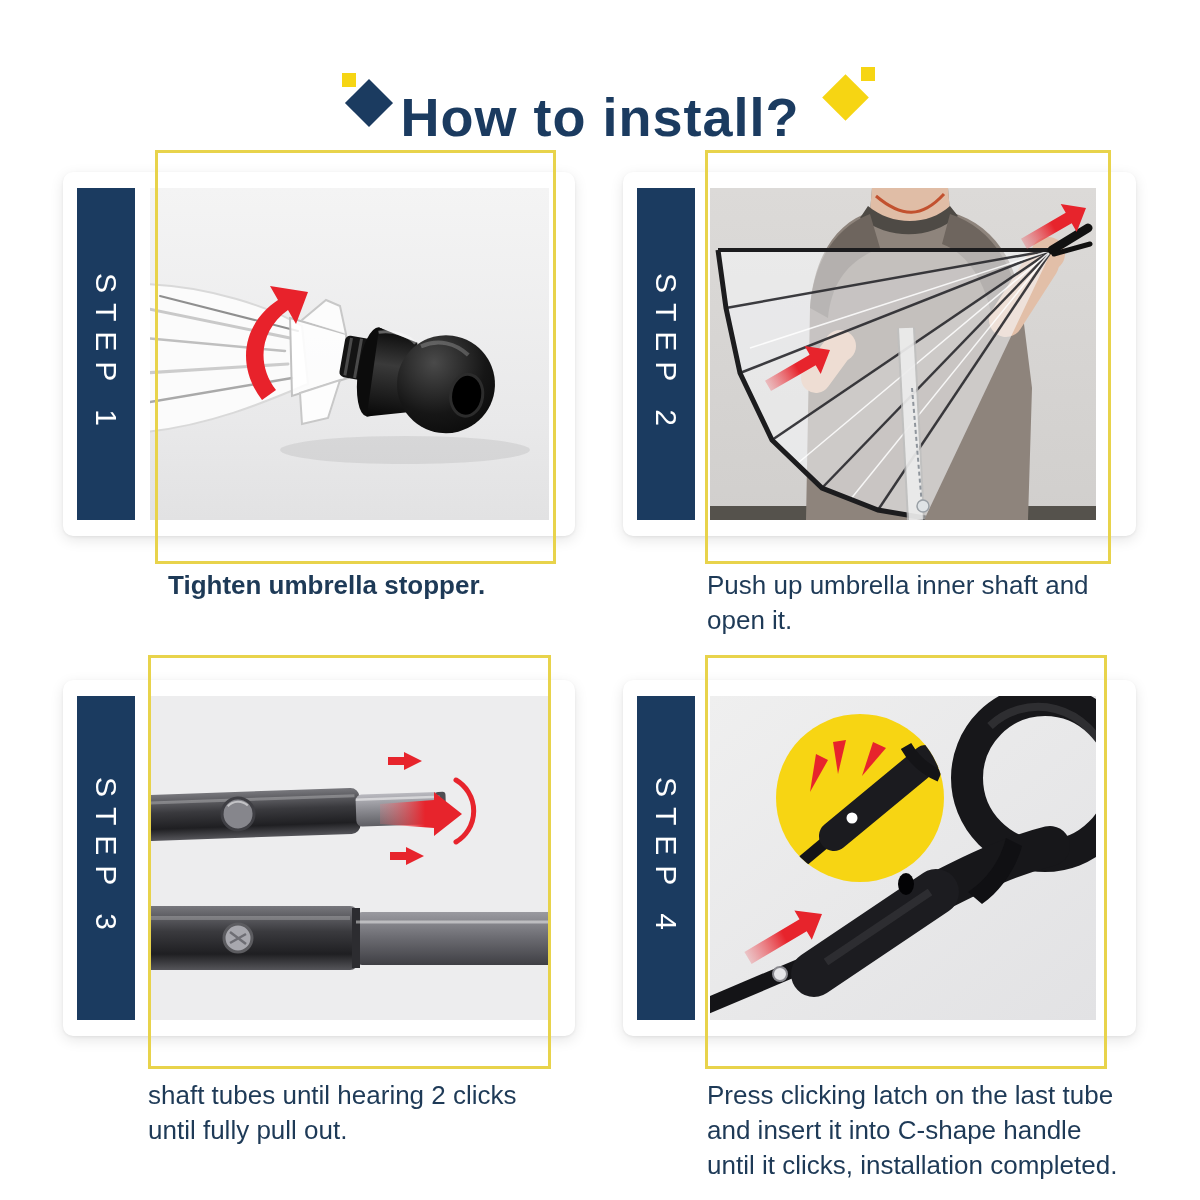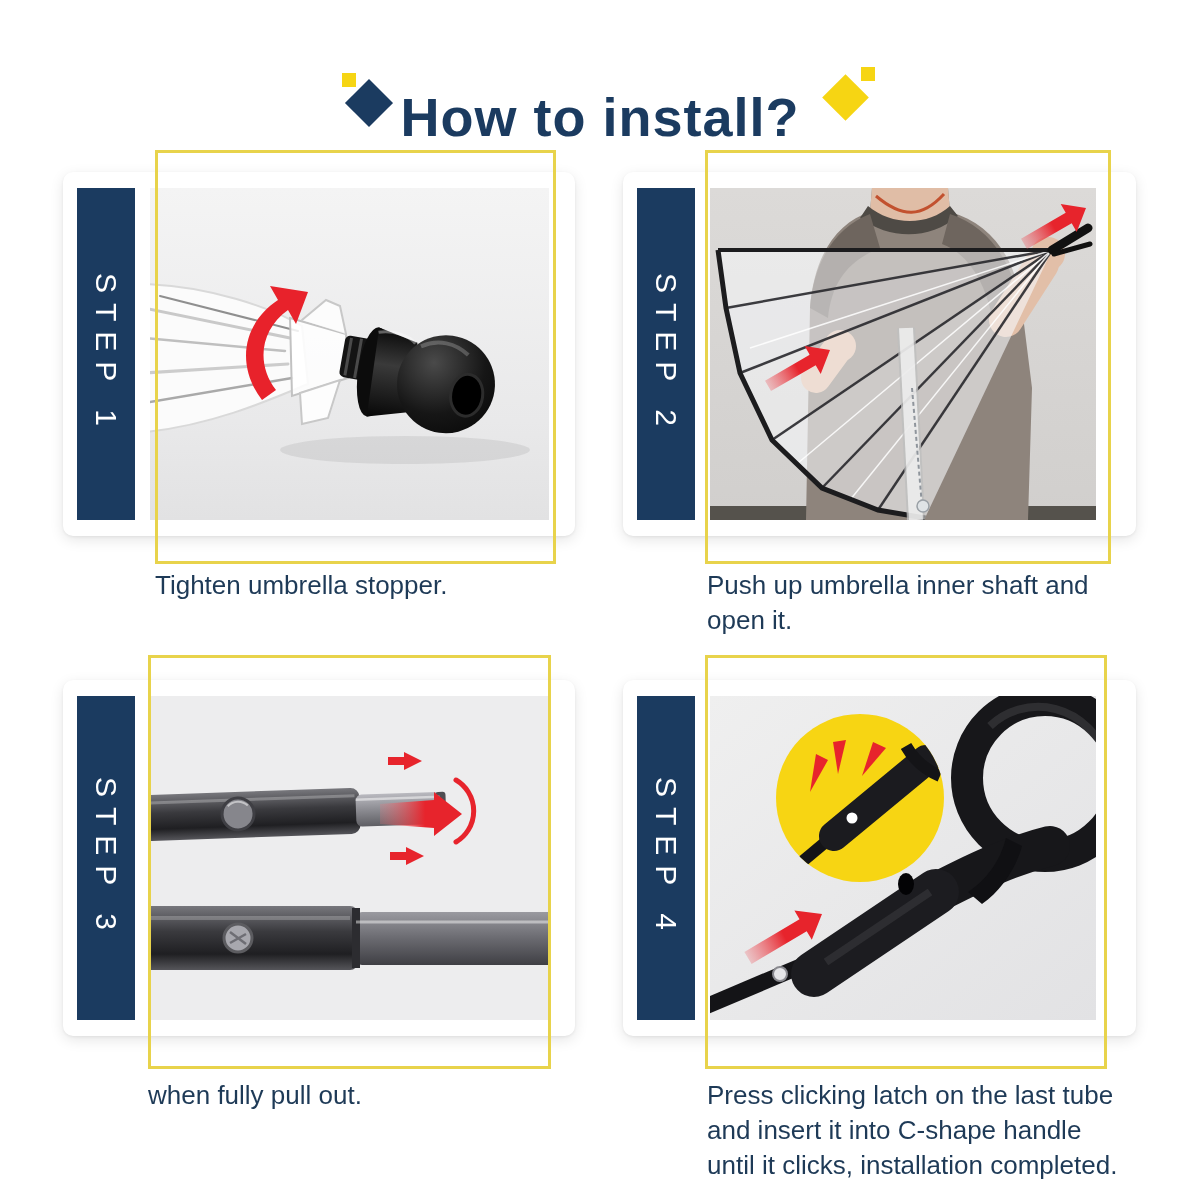--- a/index.html
+++ b/index.html
@@ -96,21 +96,21 @@
           <path d="M 222 147 L 262 157 L 262 227 L 222 237 Z" fill="url(#barrel1)"></path>
           <circle cx="296" cy="194" r="49" fill="url(#ball1)"></circle>
           <ellipse cx="318" cy="202" rx="16" ry="21" fill="#000000"></ellipse>
           <ellipse cx="318" cy="202" rx="16" ry="21" fill="none" stroke="#2c2c2c" stroke-width="3"></ellipse>
           <path d="M 222 152 C 234 148 252 150 260 158" stroke="rgba(255,255,255,0.35)" stroke-width="3" fill="none"></path>
           <path d="M 266 160 C 282 150 300 152 314 162" stroke="rgba(255,255,255,0.22)" stroke-width="4" fill="none"></path>
         </g>
       </svg>
     </div>
     <div class="frame" style="left:155px;top:150px;width:395px;height:408px;"></div>
-    <p class="caption" style="left:155px;top:568px;width:430px;">
+    <p class="caption" style="left:168px;top:568px;width:430px;font-weight:bold;">
       <span>Tighten umbrella stopper.</span>
       <span></span>
       <span></span>
     </p>
   </section>
 
   <section>
     <div class="card" style="left:623px;top:172px;width:513px;height:364px;"></div>
     <div class="stepbar" style="left:637px;top:188px;width:58px;height:332px;">
       <span class="steptext">STEP 2</span>
@@ -238,21 +238,22 @@
           <rect x="202" y="212" width="8" height="60" fill="#2c2c30"></rect>
           <circle cx="88" cy="242" r="14" fill="#a8a8ae" stroke="#5c5c60" stroke-width="3"></circle>
           <path d="M 80 236 L 96 248 M 96 238 L 80 247" stroke="#6e6e74" stroke-width="2.5"></path>
           <path d="M -8 222 L 200 222" stroke="rgba(255,255,255,0.22)" stroke-width="4"></path>
           <path d="M 206 226 L 400 226" stroke="rgba(255,255,255,0.45)" stroke-width="3"></path>
         </g>
       </svg>
     </div>
     <div class="frame" style="left:148px;top:655px;width:397px;height:408px;"></div>
     <p class="caption" style="left:148px;top:1078px;width:450px;">
-      <span>when fully pull out.</span>
+      <span>shaft tubes until hearing 2 clicks</span>
+      <span>until fully pull out.</span>
     </p>
   </section>
 
   <section>
     <div class="card" style="left:623px;top:680px;width:513px;height:356px;"></div>
     <div class="stepbar" style="left:637px;top:696px;width:58px;height:324px;">
       <span class="steptext">STEP 4</span>
     </div>
     <div class="photo" style="left:710px;top:696px;width:386px;height:324px;">
       <svg viewBox="0 0 386 324" preserveAspectRatio="none">

